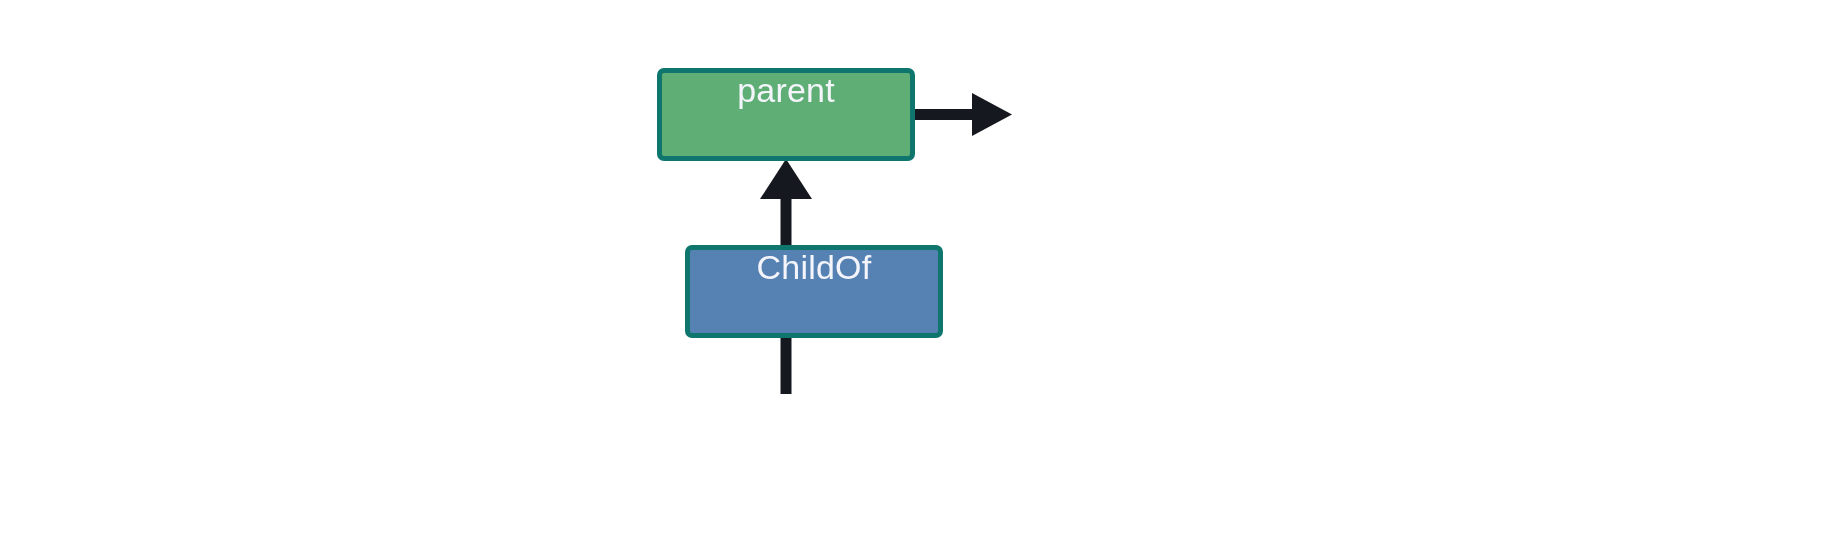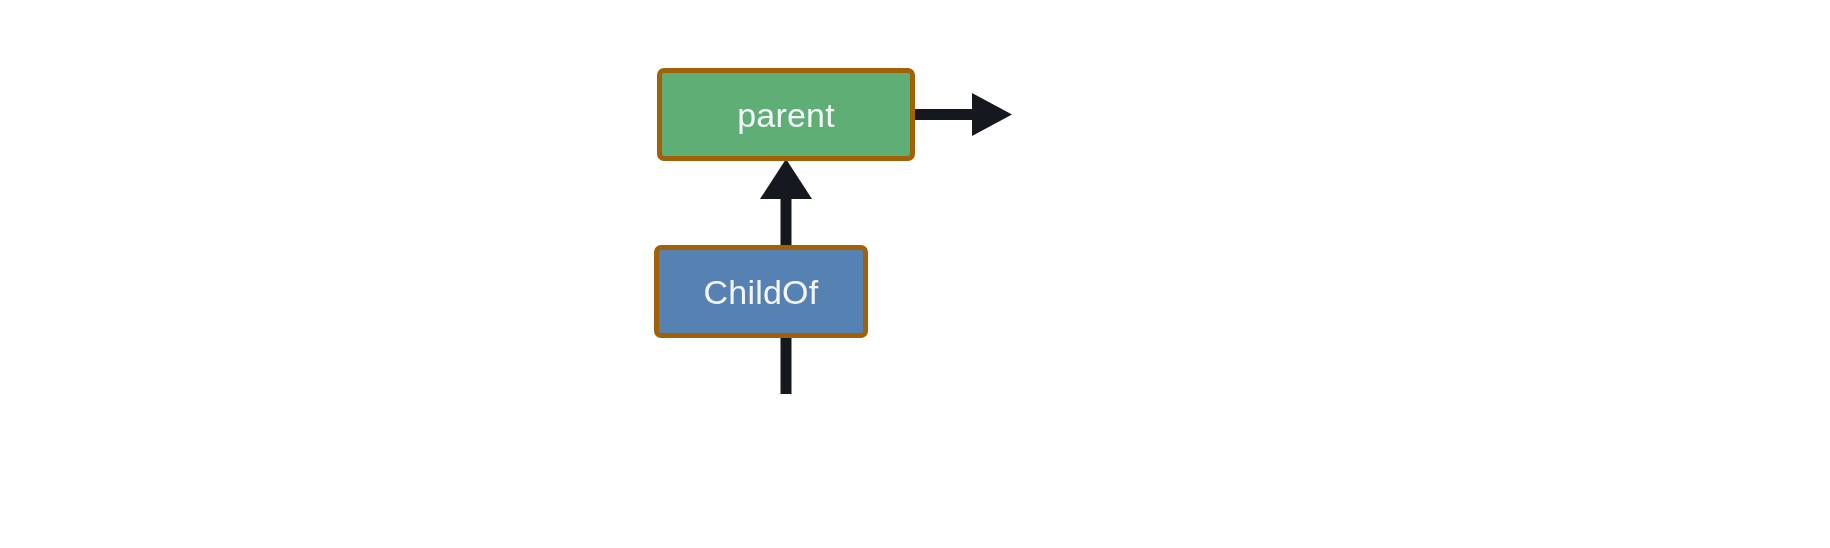--- a/index.html
+++ b/index.html
@@ -20,41 +20,40 @@
   #edge-layer {
     position: absolute;
     left: 0;
     top: 0;
     width: 1830px;
     height: 548px;
   }
   .node {
     position: absolute;
     box-sizing: border-box;
-    border: 5px solid #a16207;
+    border: 5px solid #0f766e;
     border-radius: 7px;
     display: flex;
-    align-items: center;
     justify-content: center;
     z-index: 2;
   }
   .node-label {
     color: #f4f5fa;
     font-family: "Liberation Sans", sans-serif;
     font-size: 34px;
     line-height: 1;
     letter-spacing: 0.2px;
     white-space: nowrap;
   }
   .node-entity   { background: #5fae76; }
   .node-relation { background: #5682b3; }
 
   #node-parent   { left: 657px; top: 68px;  width: 258px; height: 93px; }
   #node-position { left: 1012px; top: 68px; width: 256px; height: 93px; }
-  #node-childof  { left: 654px; top: 245px; width: 214px; height: 93px; }
+  #node-childof  { left: 685px; top: 245px; width: 258px; height: 93px; }
   #node-child    { left: 657px; top: 390px; width: 258px; height: 93px; }
 </style>
 </head>
 <body>
 
 <div id="canvas">
 
   <svg id="edge-layer" viewBox="0 0 1830 548" xmlns="http://www.w3.org/2000/svg">
 
     <g>

